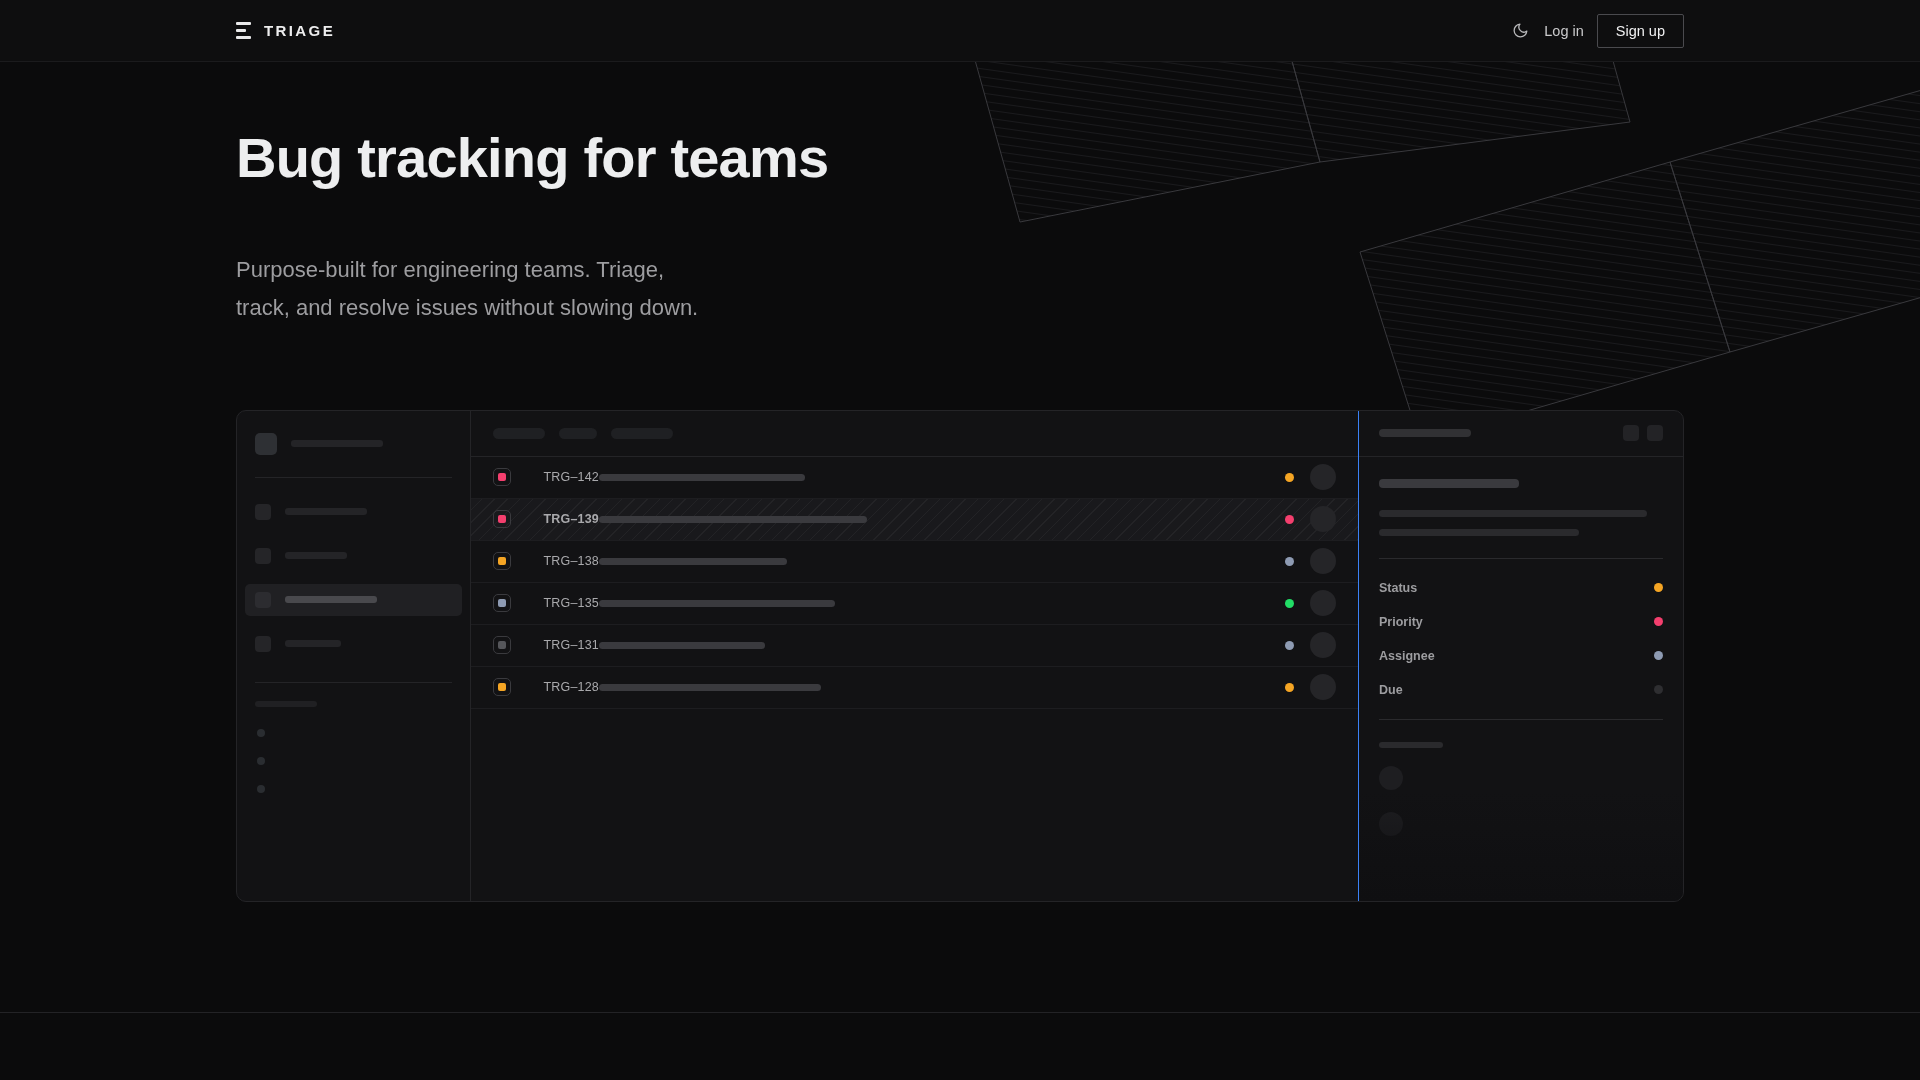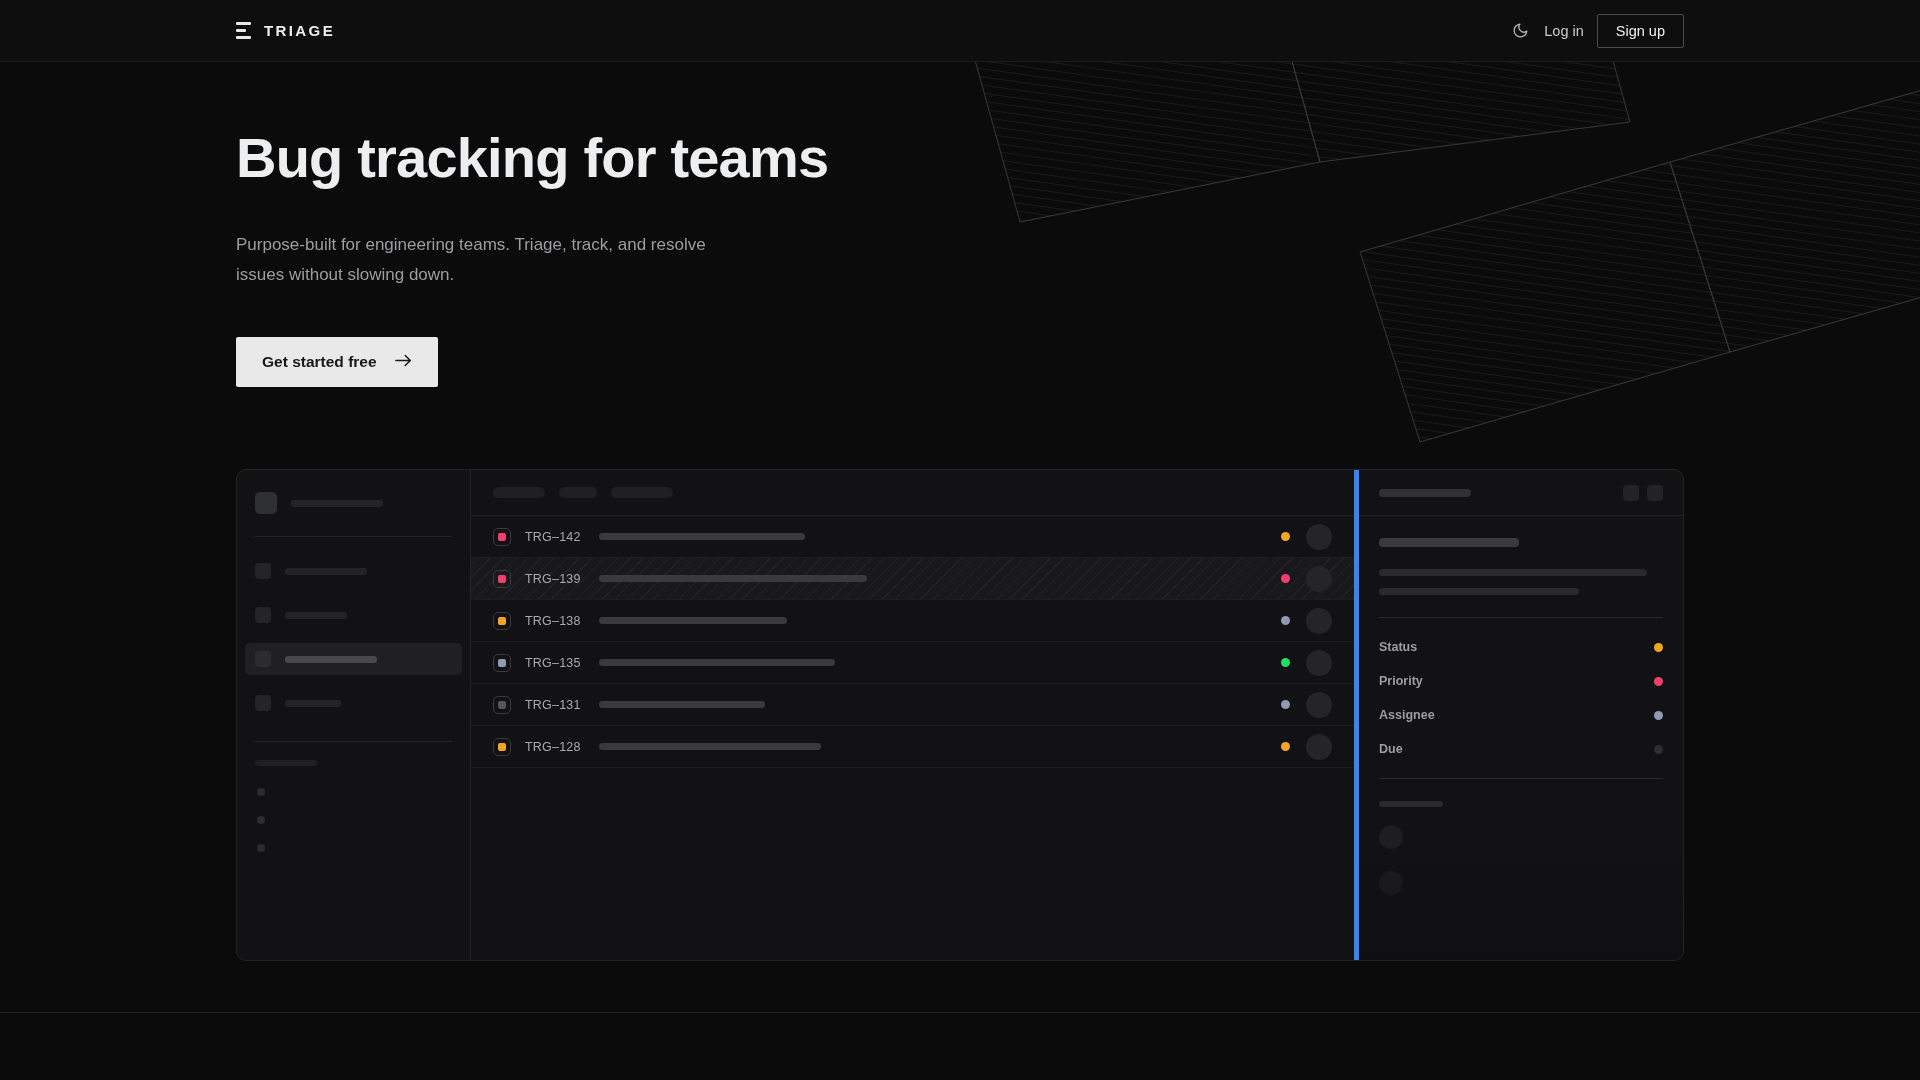--- a/index.html
+++ b/index.html
@@ -69,23 +69,23 @@
   .hero { position: relative; z-index: 5; padding: 0 236px; padding-top: 64px; }
   .hero h1 {
     color: #edeeef;
     font-size: 56px;
     line-height: 1.14;
     font-weight: 700;
     letter-spacing: -0.8px;
     max-width: 640px;
   }
   .hero p {
-    margin-top: 40px;
+    margin-top: 61px;
     color: #9d9da0;
-    font-size: 17px;
+    font-size: 22px;
     line-height: 1.75;
     max-width: 470px;
   }
   .cta {
     margin-top: 48px;
     display: inline-flex;
     align-items: center;
     gap: 18px;
     background: #e9e9ea;
     color: #17171a;
@@ -125,38 +125,39 @@
   }
   .sb-item.active { background: #202023; }
   .sb-dot-sq { width: 16px; height: 16px; border-radius: 4px; background: #252528; flex-shrink:0; }
   .sb-item.active .sb-dot-sq { background: #2c2c30; }
   .sb-label { height: 7px; border-radius: 3px; background: #242427; }
   .sb-item.active .sb-label { background: #49494d; }
   .sb-sub { display:flex; align-items:center; gap: 14px; margin-bottom: 20px; padding-left: 2px; }
   .sb-bullet { width: 8px; height: 8px; border-radius: 50%; background: #2a2d31; }
   .sb-cap { height: 6px; width: 62px; border-radius: 3px; background: #202023; margin-bottom: 22px; }
 
-  .m-list { flex: 1; display: flex; flex-direction: column; border-right: 5px solid #3b82f6; }
+  .m-list { flex: 1; display: flex; flex-direction: column; border-right: 1px solid #3b82f6; text-align: right; }
   .m-list-toolbar {
     height: 46px; border-bottom: 1px solid #242427;
     display:flex; align-items:center; gap: 14px; padding: 0 22px;
   }
   .chip { height: 11px; border-radius: 6px; background: #1f2023; }
 
   .row {
     height: 42px;
     display:flex; align-items:center;
     padding: 0 22px;
     border-bottom: 1px solid #1d1d20;
     position: relative;
   }
   .row.selected {
     background-color: #19191c;
     background-image: repeating-linear-gradient(
       -45deg, rgba(255,255,255,0.045) 0 1px, transparent 1px 9px);
+    font-weight: bold;
   }
   .badge {
     width: 18px; height: 18px; border-radius: 5px;
     border: 1px solid #3a3a3e;
     display:flex; align-items:center; justify-content:center;
     flex-shrink: 0;
   }
   .badge i { width: 8px; height: 8px; border-radius: 2px; display:block; }
   .row-id {
     color: #a9a9ac; font-size: 12.5px; width: 74px;
@@ -235,28 +236,20 @@
         <polygon points="730,140 1010,60 1070,250 790,330"></polygon>
       </g>
     </svg>
   </div>
 
   <div class="hero">
     <h1>
       <span>Bug tracking for teams</span><br>
     </h1>
     <p>Purpose-built for engineering teams. Triage, track, and resolve issues without slowing down.</p>
-    <button class="cta">
-      <span>Get started free</span>
-      <span>
-        <svg width="17" height="13" viewBox="0 0 20 14" fill="none" stroke="#17171a" stroke-width="1.7" stroke-linecap="round" stroke-linejoin="round">
-            <path d="M1 7h17M12 1l6 6-6 6"></path>
-          </svg>
-      </span>
-    </button>
   </div>
 
   <div class="mockup">
 
     <div class="m-sidebar">
       <div class="sb-head">
         <span class="sb-logo"></span>
         <span class="sb-label" style="width:92px"></span>
       </div>
       <div class="sb-divider"></div>

